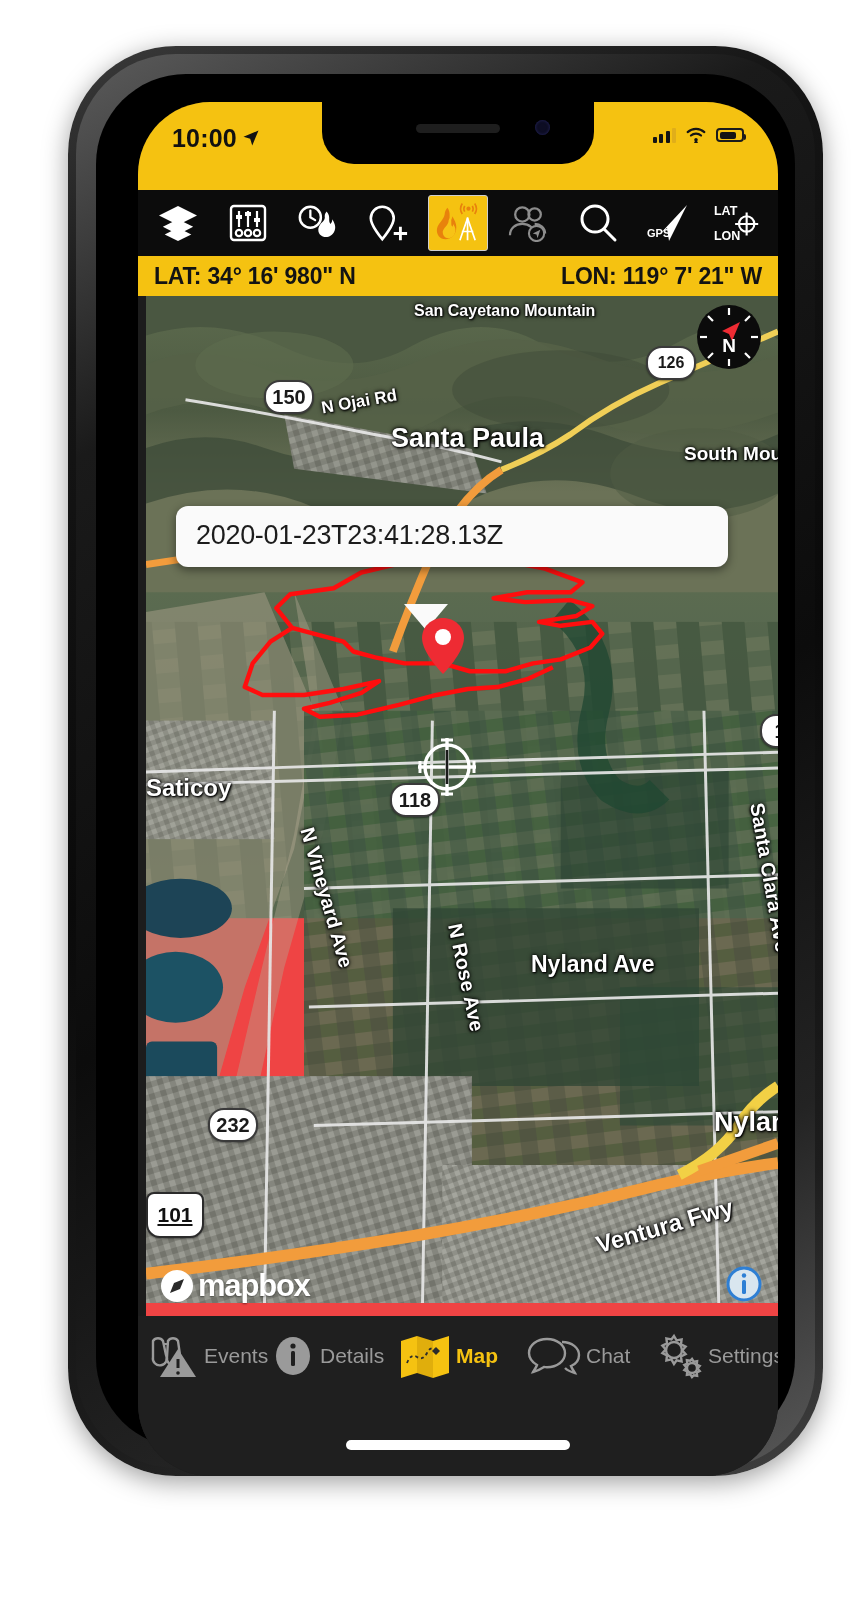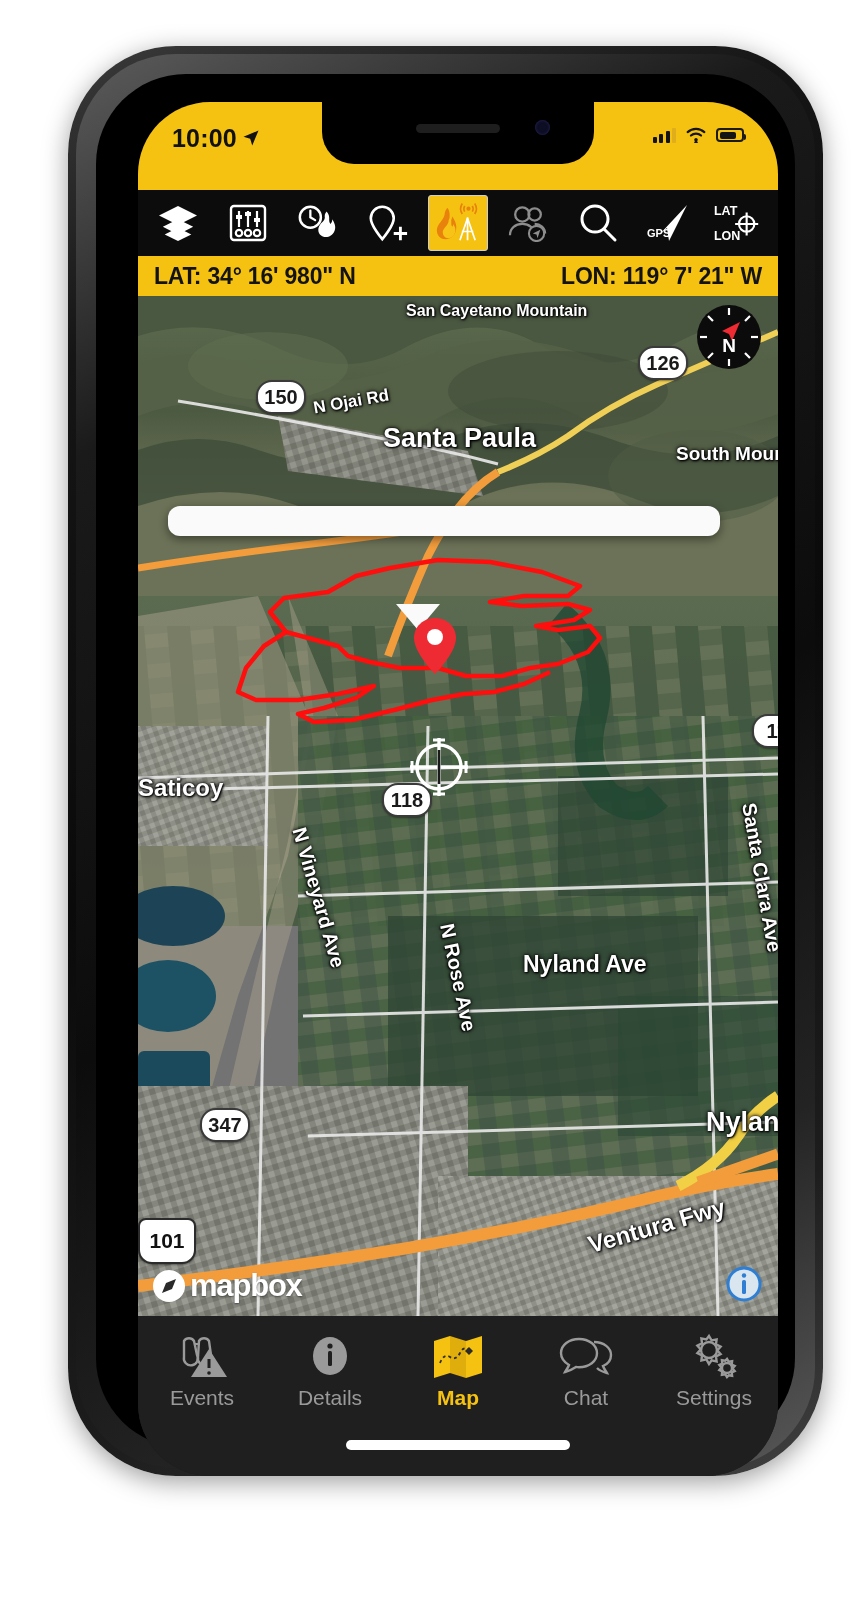--- a/index.html
+++ b/index.html
@@ -105,21 +105,21 @@
   
   .coordbar {
     height: 40px; background: #F5C211;
     display: flex; align-items: center; justify-content: space-between;
     padding: 0 16px;
     font-size: 23px; font-weight: 700; color: #131313;
     letter-spacing: -.2px;
   }
 
   
-  .map { position: relative; height: 1020px; overflow: hidden; background: #737373; }
+  .map { position: relative; height: 1020px; overflow: hidden; background: #ef4444; margin-left: 8px; }
   .map-img { position: absolute; inset: 0; }
 
   .maplabel {
     position: absolute;
     color: #fff; font-weight: 600;
     text-shadow: 0 0 3px #000, 0 0 5px rgba(0,0,0,.85), 1px 1px 2px #000;
     white-space: nowrap;
     pointer-events: none;
   }
   .shield {
@@ -173,21 +173,21 @@
     text-shadow: 0 1px 2px rgba(0,0,0,.45);
   }
   .info-btn { position: absolute; right: 16px; bottom: 14px; width: 36px; height: 36px; }
 
   
   .tabbar {
     height: 160px; background: #1f1f1f;
     display: flex; align-items: flex-start; justify-content: space-around;
     padding-top: 14px;
   }
-  .tab { width: 120px; display: flex; flex-direction: column; align-items: center; gap: 4px; }
+  .tab { width: 120px; display: flex; flex-direction: row; align-items: center; gap: 4px; }
   .tab .tab-ico { height: 52px; display:flex; align-items:center; justify-content:center; }
   .tab .tab-label { font-size: 21px; color: #9a9a9a; }
   .tab.active .tab-label { color: #F5C211; font-weight: 600; }
   .home-ind {
     position: absolute; left: 50%; transform: translateX(-50%);
     bottom: 26px; width: 224px; height: 10px; border-radius: 6px; background: #fff;
   }
 </style>
 </head>
 <body>
@@ -434,45 +434,46 @@
                 <div class="maplabel" style="left: 538px; top: 147px; font-size: 19px;">South Moun</div>
                 <div class="maplabel" style="left: 0px; top: 478px; font-size: 24px;">Saticoy</div>
                 <div class="maplabel" style="left: 108px; top: 590px; font-size: 20px; transform: rotate(74deg);">N Vineyard Ave</div>
                 <div class="maplabel" style="left: 265px; top: 670px; font-size: 20px; transform: rotate(78deg);">N Rose Ave</div>
                 <div class="maplabel" style="left: 385px; top: 655px; font-size: 23px;">Nyland Ave</div>
                 <div class="maplabel" style="left: 548px; top: 570px; font-size: 20px; transform: rotate(80deg);">Santa Clara Ave</div>
                 <div class="maplabel" style="left: 568px; top: 811px; font-size: 27px;">Nyland</div>
                 <div class="maplabel" style="left: 448px; top: 916px; font-size: 24px; transform: rotate(-16deg);">Ventura Fwy</div>
               </div>
             <div id="map-shield-layer">
-                <div class="shield" style="left: 500px; top: 50px; width: 50px; height: 34px; font-size: 20px;">126</div>
+                <div class="shield" style="left: 500px; top: 50px; width: 50px; height: 34px; font-size: 16px;">126</div>
                 <div class="shield" style="left: 118px; top: 84px; width: 50px; height: 34px; font-size: 20px;">150</div>
                 <div class="shield" style="left: 244px; top: 487px; width: 50px; height: 34px; font-size: 20px;">118</div>
                 <div class="shield" style="left: 614px; top: 418px; width: 50px; height: 34px; font-size: 20px;">11</div>
-                <div class="shield" style="left: 62px; top: 812px; width: 50px; height: 34px; font-size: 20px;">347</div>
-                <div class="shield-us" style="left: 0px; top: 922px;">101</div>
+                <div class="shield" style="left: 62px; top: 812px; width: 50px; height: 34px; font-size: 20px;">232</div>
+                <div class="shield-us" style="left: 0px; top: 896px; text-decoration: underline;">101</div>
               </div>
 
             <svg class="compass" viewBox="0 0 70 70">
               <circle cx="35" cy="35" r="32" fill="#0b0b0b"></circle>
               <g stroke="#fff" stroke-width="2.2">
                 <line x1="35" y1="6" x2="35" y2="13"></line>
                 <line x1="35" y1="57" x2="35" y2="64"></line>
                 <line x1="6" y1="35" x2="13" y2="35"></line>
                 <line x1="57" y1="35" x2="64" y2="35"></line>
                 <line x1="14" y1="14" x2="19" y2="19"></line>
                 <line x1="51" y1="51" x2="56" y2="56"></line>
                 <line x1="56" y1="14" x2="51" y2="19"></line>
                 <line x1="19" y1="51" x2="14" y2="56"></line>
               </g>
               <path d="M46 20 L28 29 L35 32 L38 39 Z" fill="#EE2B33"></path>
               <text x="35" y="50" text-anchor="middle" font-family="Liberation Sans, sans-serif" font-size="19" font-weight="700" fill="#fff">N</text>
             </svg>
 
             <div class="callout">
+              <div class="callout-title">2020-01-23T23:41:28.13Z</div>
             </div>
             <div class="callout-tail"></div>
 
             <svg class="pin" viewBox="0 0 46 60">
               <path d="M23 2 C11 2 2 11 2 22 c0 15 21 36 21 36 s21-21 21-36 C44 11 35 2 23 2z" fill="#EE2B33"></path>
               <circle cx="23" cy="21" r="8" fill="#fff"></circle>
             </svg>
 
             <svg class="target" viewBox="0 0 62 62">
               <circle cx="31" cy="31" r="22" fill="none" stroke="#fff" stroke-width="3.4"></circle>

